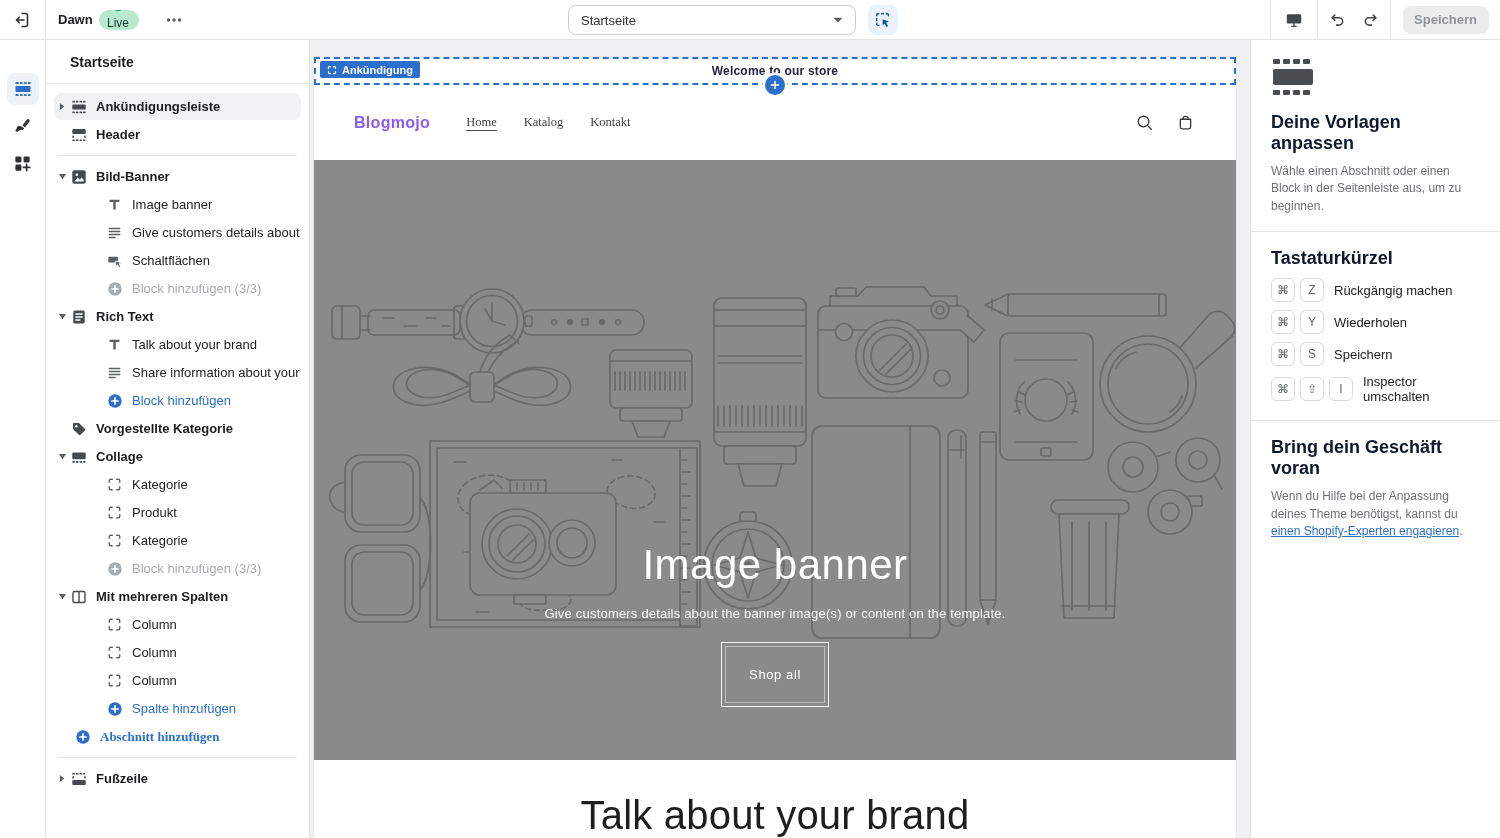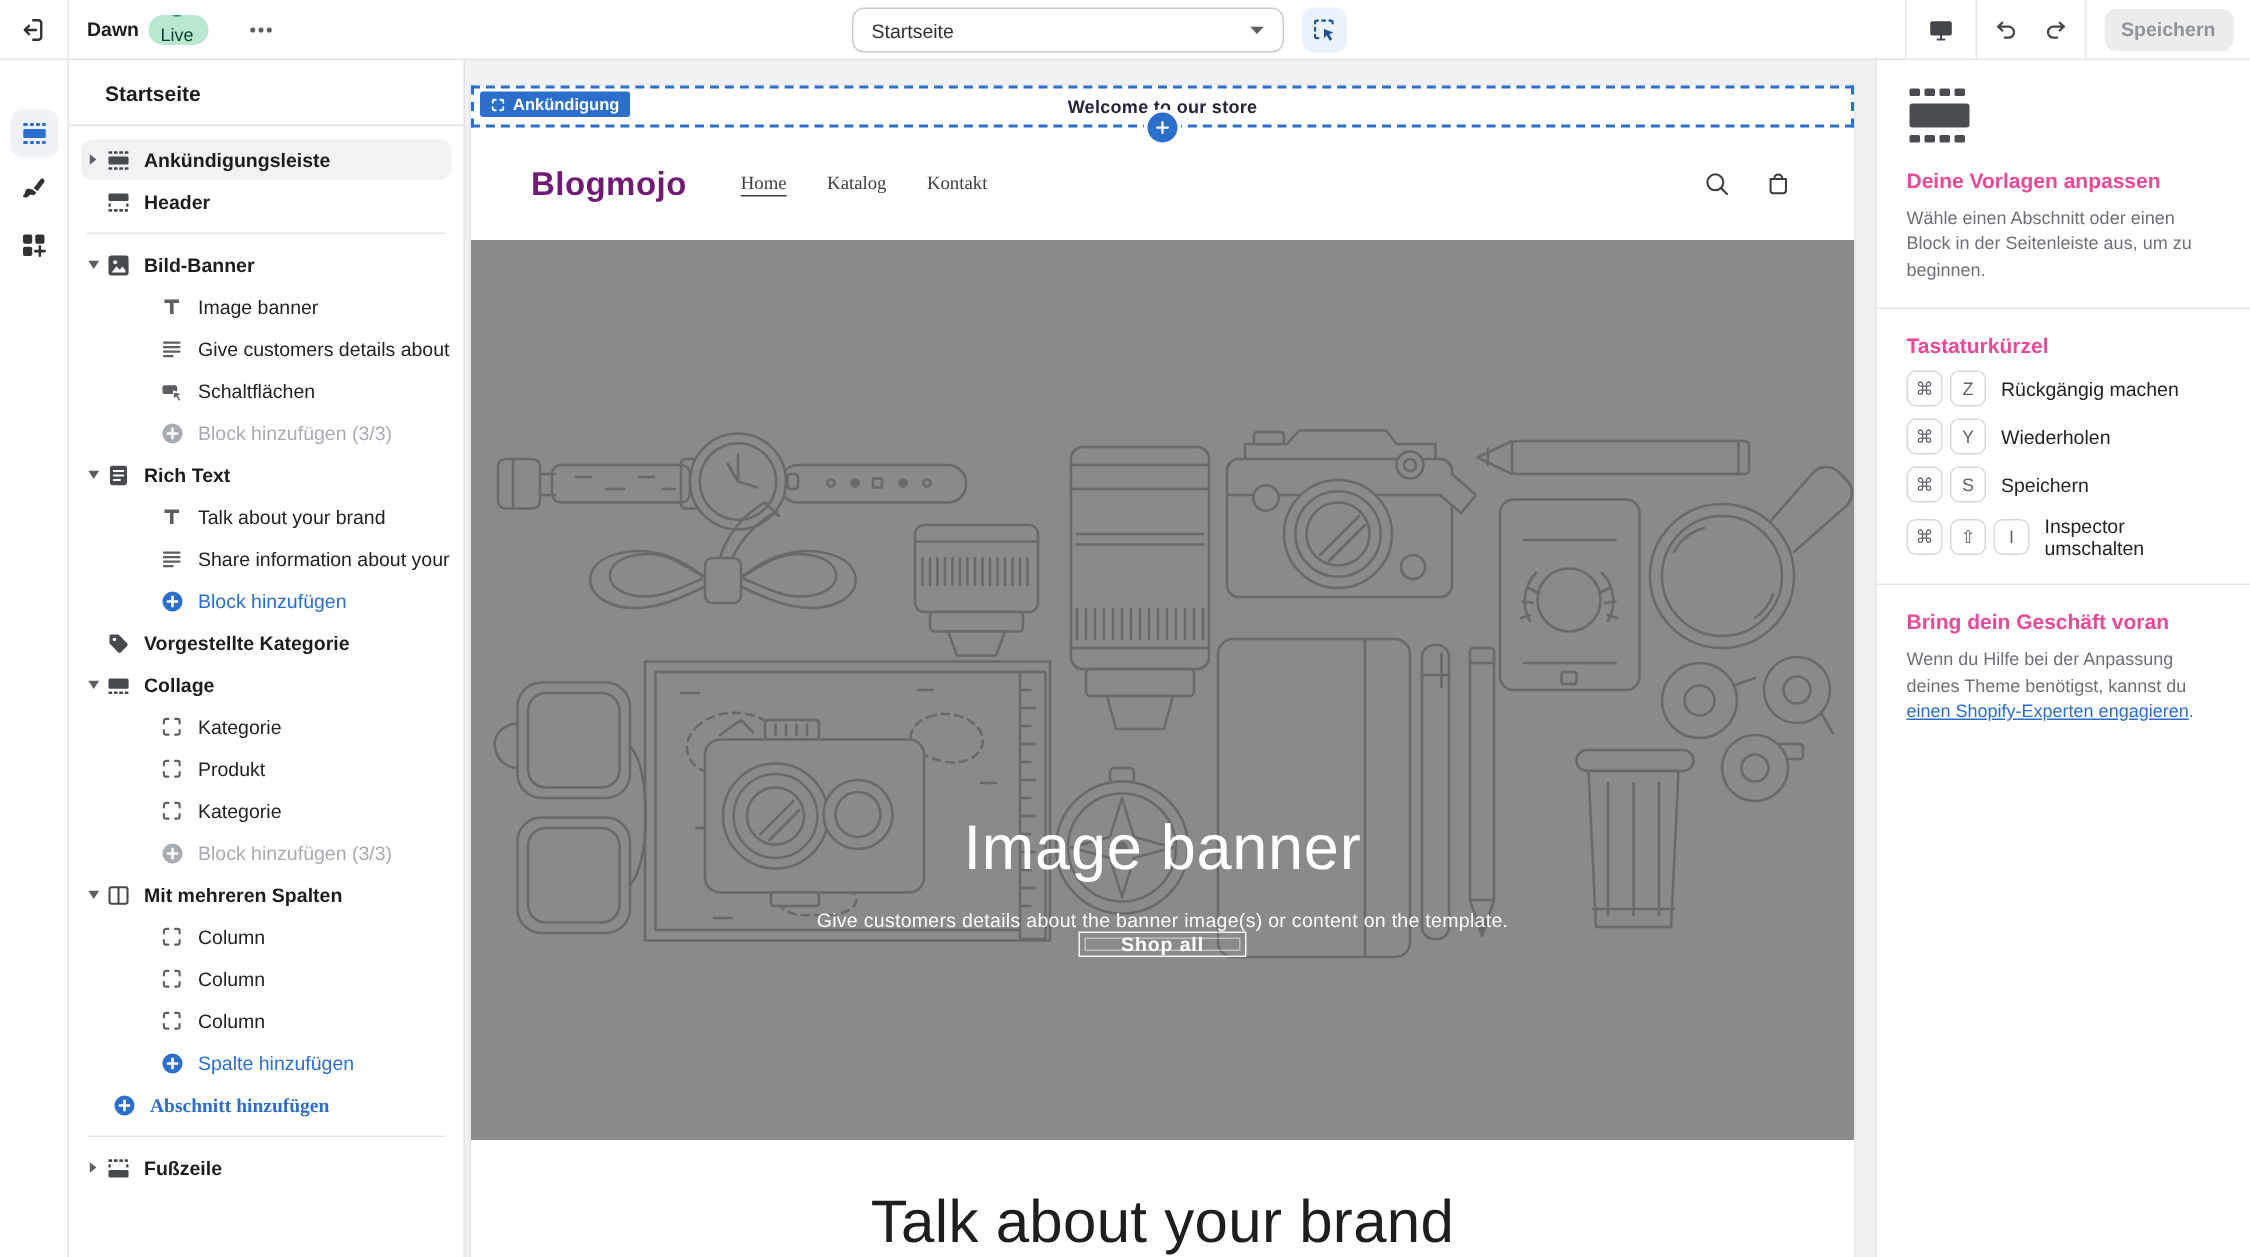--- a/index.html
+++ b/index.html
@@ -51,40 +51,40 @@
   .sdivider { height:1px; background:#e4e5e7; margin:7px 4px; }
 
   
   .preview { position:absolute; left:310px; top:40px; bottom:0; width:940px; background:#f0f1f2; overflow:hidden; }
   .page { position:absolute; left:4px; top:17px; width:922px; bottom:0; background:#fff; box-shadow:0 0 0 1px rgba(0,0,0,0.04); }
   .announcement { position:relative; height:28px; background:#fff; border:2px dashed var(--accent,#2c6ecb); display:flex; align-items:center; justify-content:center; z-index:5; }
   .announcement-text { font-size:12px; font-weight:700; color:#24253a; letter-spacing:.2px; }
   .ann-chip { position:absolute; left:4px; top:2px; height:17px; background:var(--accent,#2c6ecb); color:#fff; border-radius:2px; display:flex; align-items:center; gap:5px; padding:0 7px; font-size:11px; font-weight:600; cursor:pointer; }
   .add-block-btn { position:absolute; left:50%; bottom:-12px; transform:translateX(-50%); width:20px; height:20px; border-radius:50%; background:var(--accent,#2c6ecb); box-shadow:0 0 0 2.5px #fff; border:none; display:flex; align-items:center; justify-content:center; color:#fff; cursor:pointer; z-index:6; }
   .store-header { height:75px; display:flex; align-items:center; padding:0 40px; background:#fff; }
-  .store-logo { font-size:22px; font-weight:600; color:#701a75; letter-spacing:.3px; cursor:pointer; }
+  .store-logo { font-size:16px; font-weight:600; color:#8b5cf6; letter-spacing:.3px; cursor:pointer; }
   .store-nav { display:flex; gap:27px; margin-left:36px;font-family:Liberation Serif, serif; }
   .nav-item { font-size:12.5px; color:#3f3f3f; cursor:pointer; }
   .nav-item.active { text-decoration:underline; text-underline-offset:4px; }
   .header-icons { margin-left:auto; display:flex; gap:19px; color:#3a3a3a; }
   .header-icons .icon-btn { width:22px; height:22px; color:#3a3a3a; }
   .banner { position:relative; height:600px; background:var(--banner-bg,#8a8a8a); overflow:hidden; }
   .illus { position:absolute; left:0; top:0; }
   .banner-content { position:absolute; left:0; right:0; top:381px; text-align:center; color:#fff; }
   .banner-title { font-size:42px; font-weight:400; letter-spacing:.5px; color:#fff; }
   .banner-sub { margin-top:17px; font-size:13px; color:rgba(255,255,255,.96); letter-spacing:.2px; }
-  .shop-btn { position:relative; display:inline-block; padding:0 27px; border:1px solid rgba(255,255,255,.9); color:#fff; font-size:13px; font-weight:700; letter-spacing:.6px; background:none; cursor:pointer; font-family:inherit; }
+  .shop-btn { position:relative; display:inline-block; margin-top:21px; padding:24px 27px; border:1px solid rgba(255,255,255,.9); color:#fff; font-size:13px; font-weight:400; letter-spacing:.6px; background:none; cursor:pointer; font-family:inherit; }
   .shop-btn::after { content:''; position:absolute; inset:3px; border:1px solid rgba(255,255,255,.45); pointer-events:none; }
   .brand-section { background:#fff; text-align:center; padding-top:33px; height:78px; overflow:hidden; }
   .brand-heading { font-size:40px; font-weight:400; color:#1e1e1e; letter-spacing:.2px; }
 
   
   .panel { position:absolute; left:1250px; top:40px; bottom:0; width:250px; background:#fff; border-left:1px solid #e3e3e3; z-index:10; padding:17px 20px 0; }
   .panel-icon { color:#4a4d50; margin-bottom:15px; }
-  .panel-h { font-size:14px; font-weight:700; color:#ec4899; margin-bottom:9px; }
+  .panel-h { font-size:18px; font-weight:700; color:#0f172a; margin-bottom:9px; }
   .panel-p { font-size:12px; color:#6d7175; line-height:1.45; }
   .panel-hr { height:1px; background:#e4e5e7; margin:16px -20px; }
   .shortcut-row { display:flex; align-items:center; gap:5px; margin-bottom:8px; }
   .shortcut-row .kbd { min-width:24px; height:24px; border:1px solid #d7d9dd; border-radius:6px; background:#fff; display:inline-flex; align-items:center; justify-content:center; font-size:12px; color:#616569; padding:0 4px; }
   .shortcut-row .sc-label { font-size:13px; color:#202223; margin-left:5px; }
   .panel-link { color:var(--link,#2c6ecb); text-decoration:underline; cursor:pointer; }
   svg { display:block; }
 </style>
 </head>
 <body>

